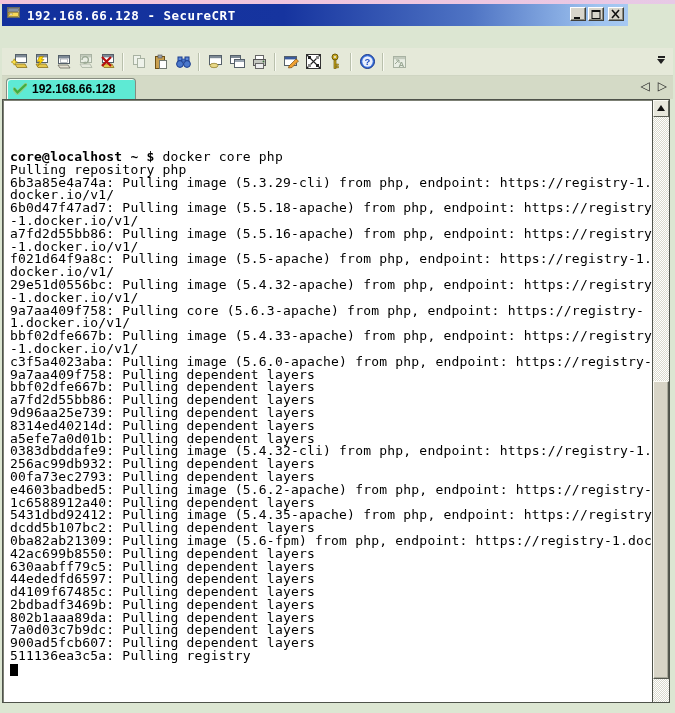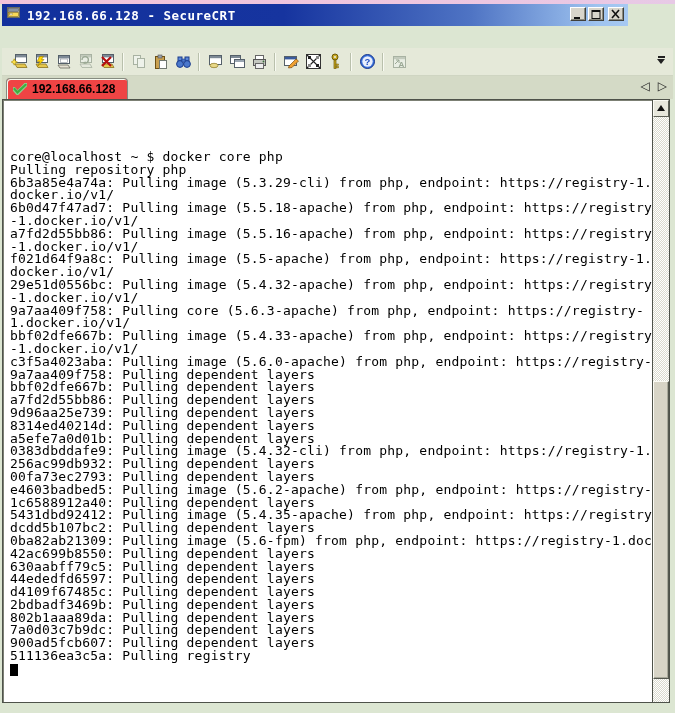--- a/index.html
+++ b/index.html
@@ -41,34 +41,34 @@
   .tb-sep { width:2px; height:18px; margin:0 4px;
     border-left:1px solid #b9c0ac; border-right:1px solid #f8faf2; }
   .tb-overflow { position:absolute; right:6px; top:8px; width:12px; height:12px; display:flex;
     flex-direction:column; align-items:center; }
   .tb-overflow .bar { width:7px; height:2px; background:#222; margin-bottom:1px; }
   .tb-overflow .tri { width:0; height:0; border:4px solid transparent; border-top:5px solid #222; }
 
   
   .tabbar { position:absolute; left:2px; top:76px; width:671px; height:23px; background:#d4dac6; }
   .tab { position:absolute; left:4px; bottom:0; height:21px; display:flex; align-items:center;
-    gap:5px; padding:0 12px 0 6px; background:#ef4444;
+    gap:5px; padding:0 20px 0 6px; background:#5eead4;
     border:1px solid #868b80; border-bottom:none; border-radius:4px 4px 0 0;
     box-shadow:inset 1px 1px 0 #f4fbf2; font-size:12px; font-weight:bold; color:#000; }
   .tab-scrollers { position:absolute; right:6px; top:3px; display:flex; gap:8px; }
   .tab-arrow { font-size:12px; color:#222; line-height:14px; }
 
   
   .term-wrap { position:absolute; left:2px; top:99px; width:668px; height:604px;
     border:1px solid #4e524a; box-shadow:inset 1px 1px 0 #7c8074; background:#ffffff; }
   .term-screen { position:absolute; left:1px; top:1px; width:648px; height:600px;
     background:#ffffff; overflow:hidden; padding:50px 0 0 6px; cursor:text; }
   .t-line { font-family:"DejaVu Sans Mono", monospace; font-size:13px; line-height:12.8px;
     height:12.8px; letter-spacing:0.2px; white-space:pre; color:#000; }
-  .t-line .bold { font-weight:normal; }
+  .t-line .bold { font-weight:bold; }
   .cursor { display:inline-block; width:8px; height:12px; background:#000; vertical-align:text-bottom; }
 
   
   .scrollbar { position:absolute; right:0; top:0; width:17px; height:602px;
     background-color:#dadace;
     background-image:linear-gradient(45deg,#ffffff 25%,transparent 25%,transparent 75%,#ffffff 75%),
                      linear-gradient(45deg,#ffffff 25%,transparent 25%,transparent 75%,#ffffff 75%);
     background-size:2px 2px; background-position:0 0,1px 1px;
     border-left:1px solid #4e524a; }
   .sb-up { position:absolute; left:0; top:0; width:16px; height:17px; background:#e7e7dc;

